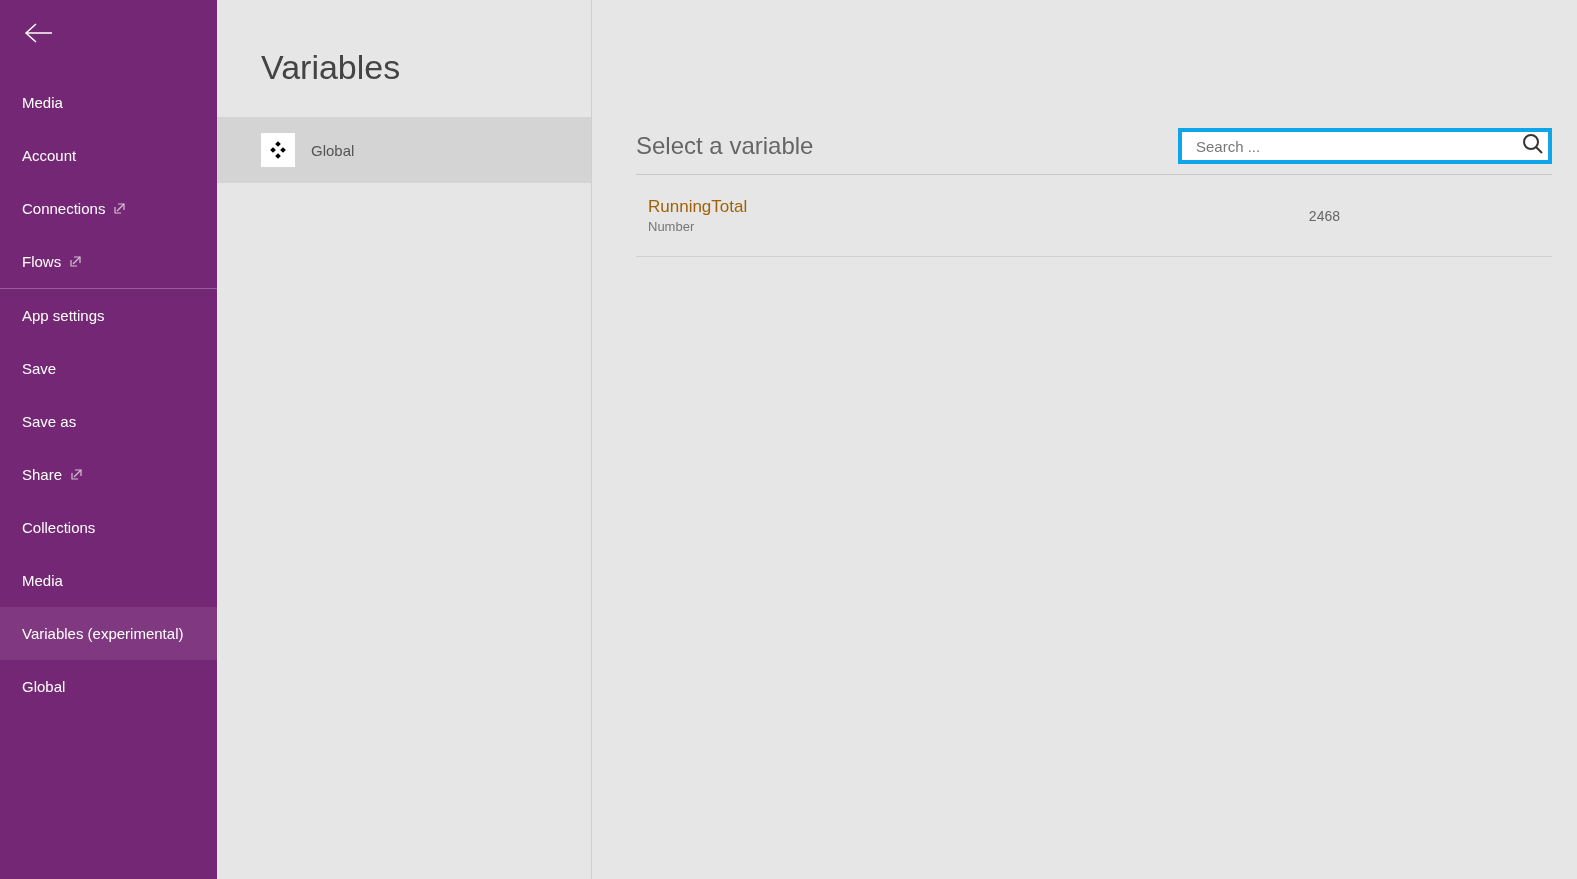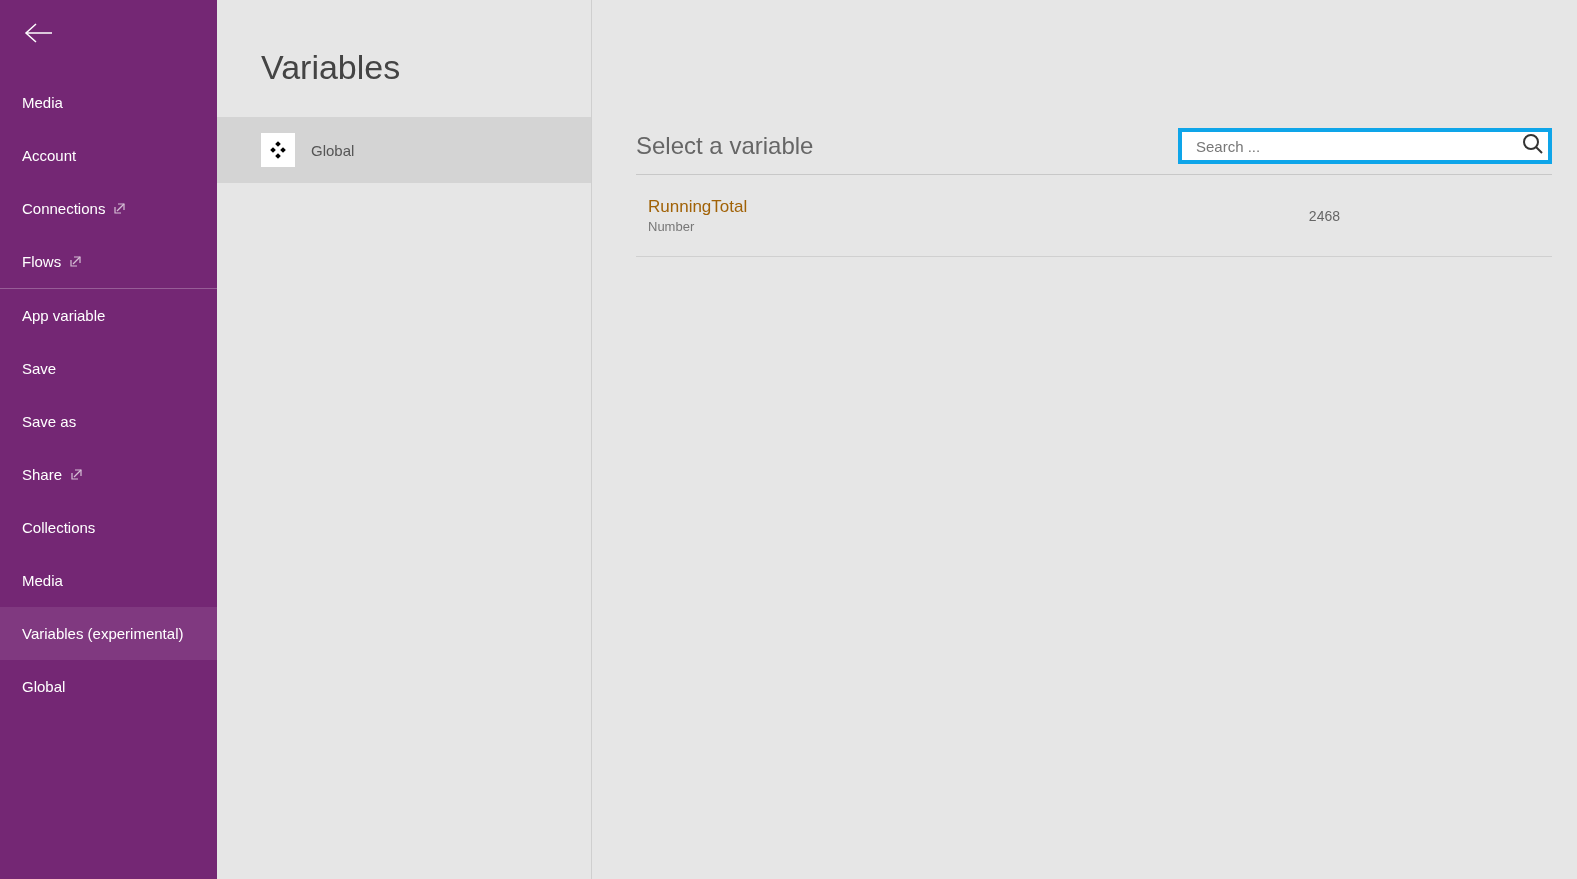--- a/index.html
+++ b/index.html
@@ -182,21 +182,21 @@
         <polyline points="5,2 11,2 11,8"></polyline>
           <line x1="11" y1="2" x2="4" y2="9"></line>
           <polyline points="8,11 2,11 2,5"></polyline>
       </svg>
     </span>
   </div>
 
   <div class="nav-sep"></div>
 
   <div class="nav-item">
-    <span>App variable</span>
+    <span>App settings</span>
   </div>
   <div class="nav-item">
     <span>Save</span>
   </div>
   <div class="nav-item">
     <span>Save as</span>
   </div>
   <div class="nav-item">
     <span>Share</span>
     <span class="ext-icon">

